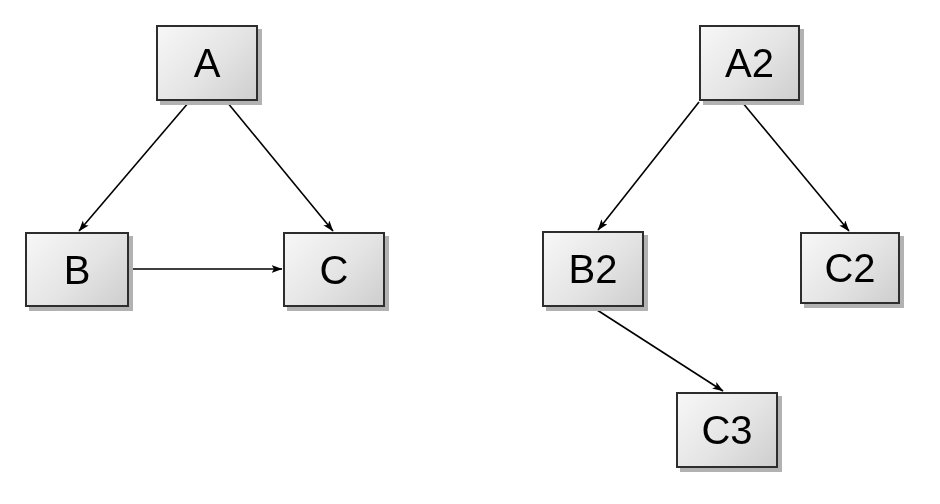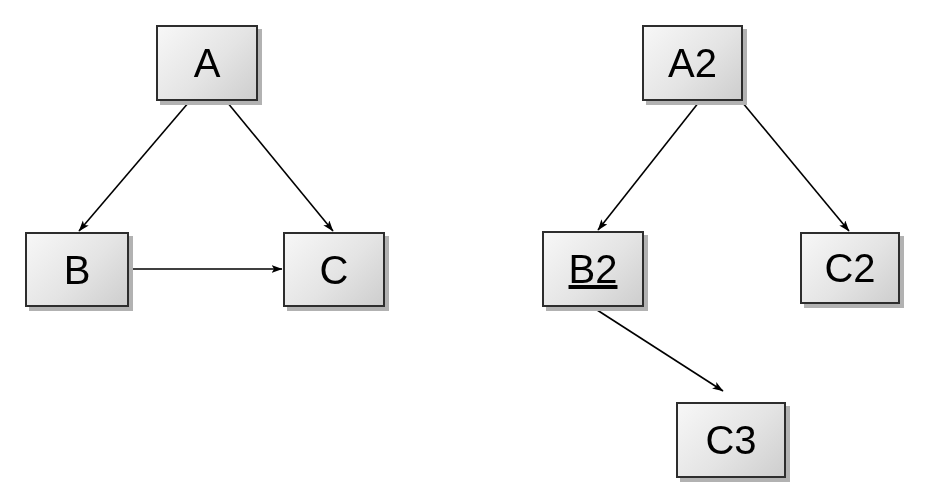--- a/index.html
+++ b/index.html
@@ -64,26 +64,26 @@
   <div id="nodes">
       <div class="node" style="left: 156px; top: 25px; width: 102px; height: 76px;">
     <span class="node-label">A</span>
   </div>
       <div class="node" style="left: 25px; top: 232px; width: 104px; height: 75px;">
     <span class="node-label">B</span>
   </div>
       <div class="node" style="left: 283px; top: 232px; width: 102px; height: 75px;">
     <span class="node-label">C</span>
   </div>
-      <div class="node" style="left: 642px; top: 25px; width: 101px; height: 76px;">
+      <div class="node" style="left: 699px; top: 25px; width: 101px; height: 76px;">
     <span class="node-label">A2</span>
   </div>
-      <div class="node" style="left: 542px; top: 231px; width: 102px; height: 76px; text-decoration: underline;">
+      <div class="node" style="left: 542px; top: 231px; width: 102px; height: 76px;">
     <span class="node-label">B2</span>
   </div>
       <div class="node" style="left: 800px; top: 232px; width: 100px; height: 72px;">
     <span class="node-label">C2</span>
   </div>
-      <div class="node" style="left: 676px; top: 392px; width: 110px; height: 76px; margin-top: 10px;">
+      <div class="node" style="left: 676px; top: 392px; width: 102px; height: 76px;">
     <span class="node-label">C3</span>
   </div>
     </div>
 </div>
 
 </body></html>

